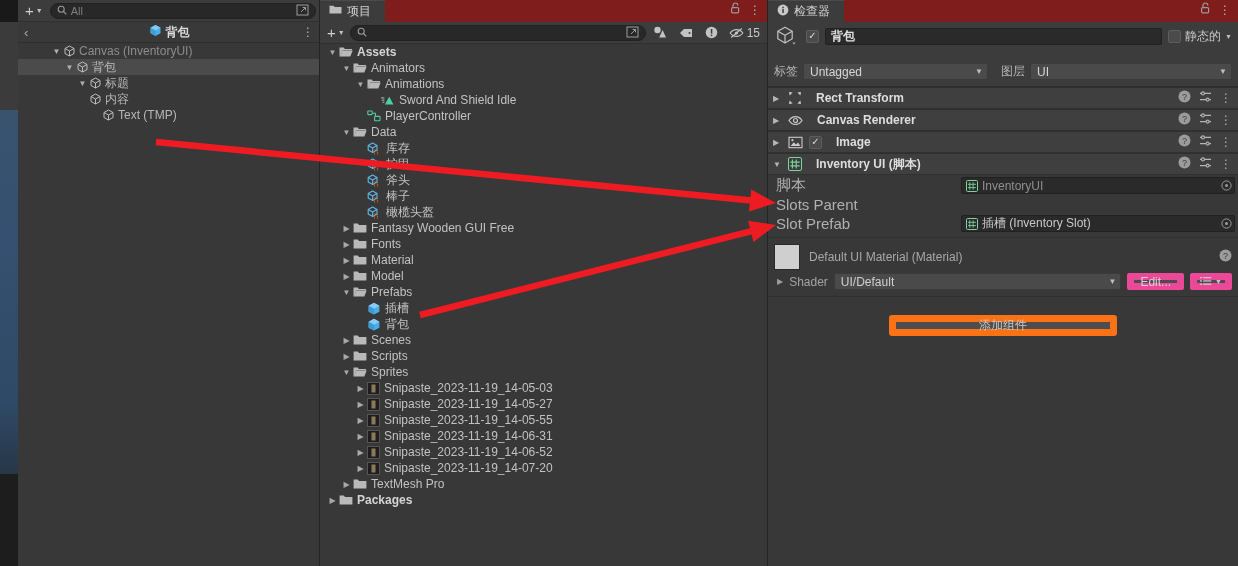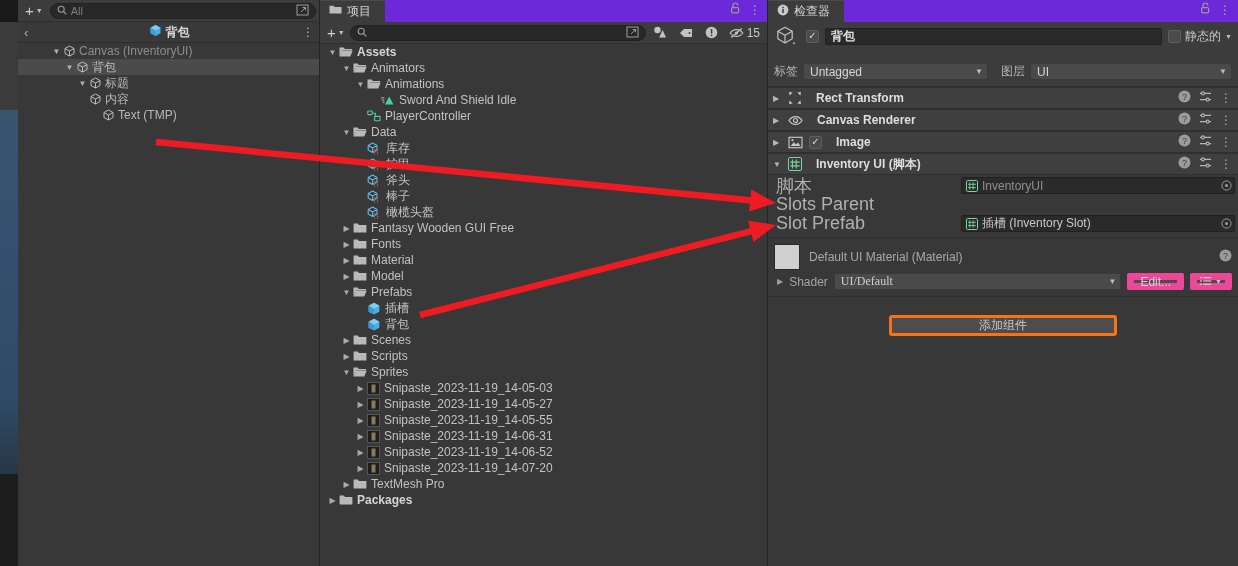--- a/index.html
+++ b/index.html
@@ -9,21 +9,21 @@
     font-family: "Liberation Sans", "DejaVu Sans", sans-serif;
     font-size: 12px;
     color: #c4c4c4;
     overflow: hidden;
   }
   #root { position: relative; width: 1238px; height: 566px; }
 
   
   .panel { position: absolute; background: #383838; overflow: hidden; }
   .tabbar {
-    height: 22px; background: #6d28d9; position: relative;
+    height: 22px; background: #7f1d1d; position: relative;
     display: flex; align-items: flex-end;
   }
   .tab {
     height: 22px; display: flex; align-items: center; gap: 5px;
     padding: 0 14px 0 9px; background: #3c3c3c; color: #d2d2d2;
     font-size: 12px; border-top-left-radius: 3px; border-top-right-radius: 3px;
     position: relative;
   }
   .tab.active::after{
     content:""; position:absolute; left:0; right:0; top:0; height:1px; background:#4b4b4b;
@@ -115,49 +115,49 @@
 
   .comp {
     height: 22px; background: #3f3f3f; border-top: 1px solid #303030;
     border-bottom: 1px solid #303030; display: flex; align-items: center;
     gap: 6px; padding: 0 6px 0 5px;
   }
   .comp .name { font-weight: 700; color: #dedede; font-size: 12px; margin-left: 8px; }
   .comp .right { margin-left: auto; display: flex; align-items: center; gap: 8px; }
   .compbody { background: #383838; padding: 1px 0 4px 0; }
   .prop { display: flex; align-items: center; height: 19px; padding: 0 3px 0 8px; gap: 0; }
-  .prop .pl { width: 185px; flex: none; color: #b0b0b0; font-size: 18px; }
+  .prop .pl { width: 185px; flex: none; color: #b0b0b0; font-size: 15px; }
   .objfield {
     flex: 1; height: 17px; background: #2a2a2a; border: 1px solid #212121;
     border-radius: 2px; display: flex; align-items: center; gap: 4px;
     padding: 0 0 0 4px; min-width: 0; color: #c8c8c8; font-size: 12px;
   }
   .objfield .tx { overflow: hidden; text-overflow: ellipsis; white-space: nowrap; }
   .objfield .picker {
     margin-left: auto; width: 15px; height: 15px; flex: none;
     display: flex; align-items: center; justify-content: center;
   }
   .matblock { border-top: 1px solid #303030; background: #383838; padding: 6px 6px 6px 6px; }
   .matrow1 { display: flex; align-items: center; gap: 9px; }
   .swatch { width: 26px; height: 26px; background: #cfcfcf; border: 1px solid #2a2a2a; flex: none; }
   .mattitle { color: #a8a8a8; font-size: 12px; }
   .matrow2 { display: flex; align-items: center; gap: 6px; margin-top: 3px; padding-left: 3px; }
   .shaderdd {
     flex: 1; height: 17px; background: #4a4a4a; border: 1px solid #3a3a3a;
     border-radius: 2px; display: flex; align-items: center; padding: 0 4px 0 6px;
-    color: #cfcfcf; font-size: 12px; min-width: 0; font-family: Liberation Serif, serif;
+    color: #cfcfcf; font-size: 12px; min-width: 0;
   }
   .btn-sm {
     height: 17px; background: #4d4d4d; border: 7px solid #ec4899; border-radius: 2px;
     color: #d6d6d6; font-size: 12px; display: flex; align-items: center;
     padding: 0 6px; flex: none;
   }
   .addcomp-wrap { padding-top: 18px; display: flex; justify-content: center; border-top: 1px solid #2f2f2f; }
   .addcomp {
-    width: 228px; height: 21px; background: #4d4d4d; border: 3px solid #f97316;
+    width: 228px; height: 21px; background: #4d4d4d; border: 7px solid #f97316;
     border-radius: 3px; display: flex; align-items: center; justify-content: center;
     color: #c9c9c9; font-size: 12px;
   }
 
   .vsep { position: absolute; top: 0; bottom: 0; width: 1px; background: #242424; }
 
   .dots { letter-spacing: 0; line-height: 1; color: #b0b0b0; font-size: 12px; }
   .arrowsvg { position: absolute; left: 0; top: 0; pointer-events: none; z-index: 50; }
 </style>
 </head>

